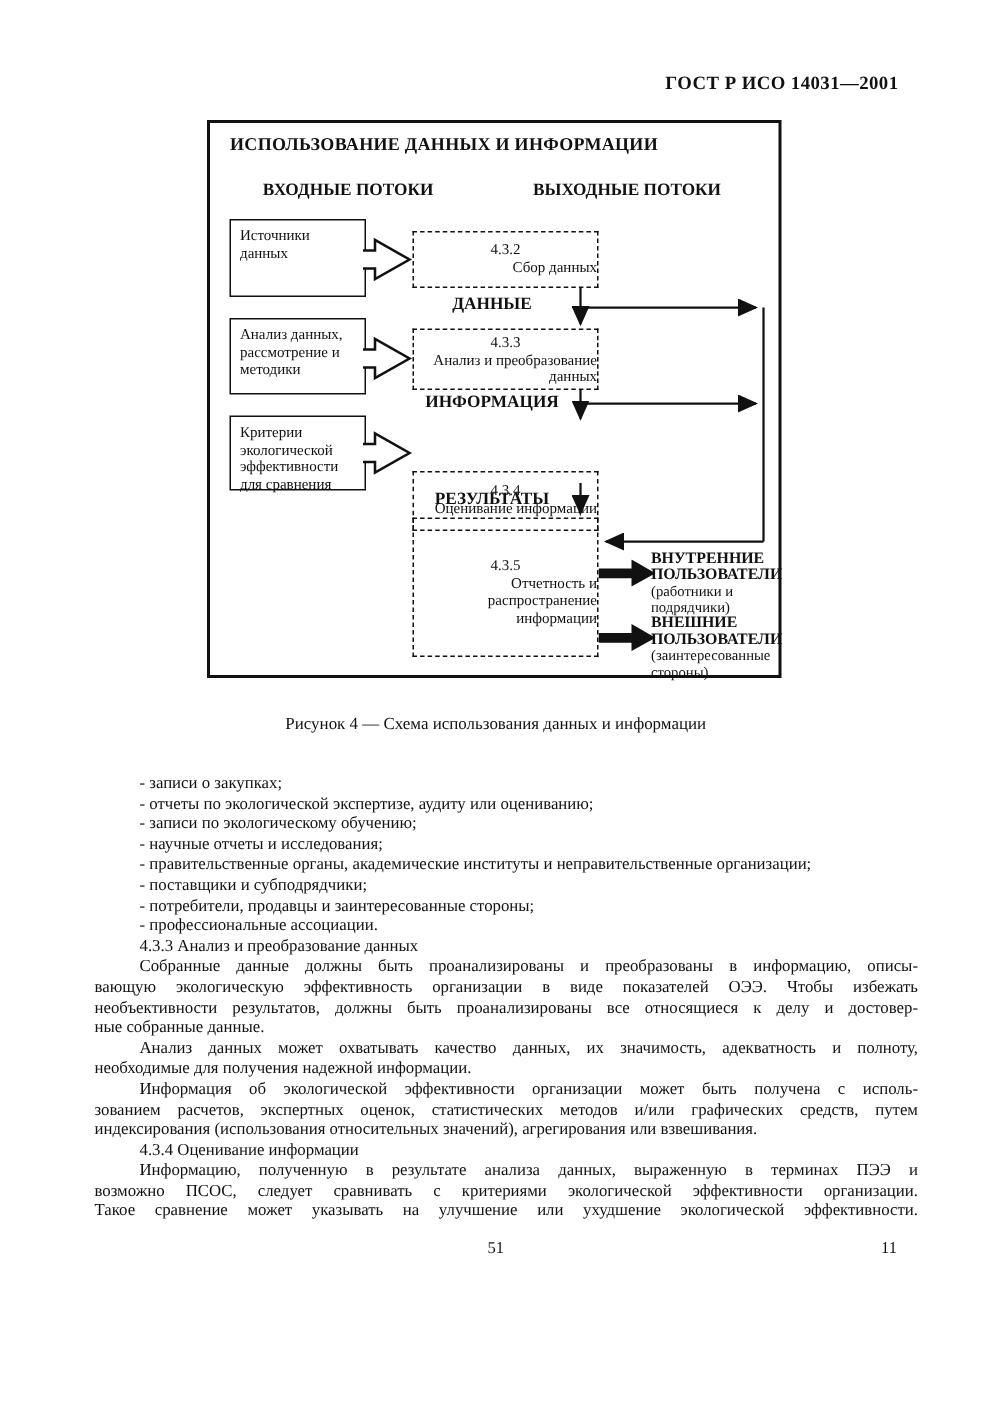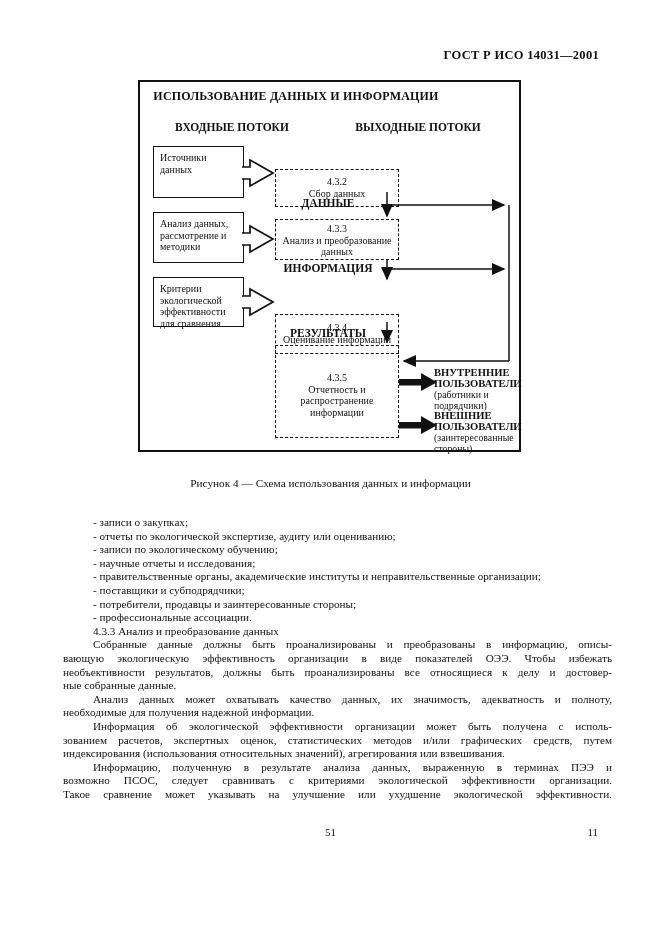--- a/index.html
+++ b/index.html
@@ -33,21 +33,21 @@
     border:1.5px solid #111;box-sizing:border-box;
     font-size:10px;line-height:11.6px;
     padding:5px 5px 16px 6px;white-space:pre-line;
   }
   .blk-arrow{position:absolute;left:102px;width:33px;height:30px;}
   .p-box{
     position:absolute;left:135px;width:124px;
     border:1.6px dashed #111;box-sizing:border-box;
     text-align:center;font-size:10px;line-height:11.6px;
   }
-  .p-box .plabel{white-space:pre-line;}
+  .p-box .plabel{white-space:pre-line;text-align:right;}
   .stage{
     position:absolute;transform:translateX(-50%);left:188px;
     font-weight:bold;font-size:11.5px;white-space:nowrap;
   }
   .flow-svg{position:absolute;left:0;top:0;width:379px;height:368px;pointer-events:none;}
   .user-block{position:absolute;left:294px;width:94px;}
   .user-title{font-weight:bold;font-size:10.6px;line-height:11.4px;white-space:pre-line;}
   .user-note{font-size:9.8px;line-height:10.8px;white-space:pre-line;}
   .fig-caption{
     position:absolute;left:0;top:477px;width:661px;
@@ -96,21 +96,21 @@
     <svg class="blk-arrow" style="top:76px;" viewBox="0 0 33 30">
       <path d="M0 9 H8 V2 L31 15 L8 28 V21 H0" fill="#fff" stroke="#111" stroke-width="1.7"></path>
     </svg>
     <svg class="blk-arrow" style="top:142px;" viewBox="0 0 33 30">
       <path d="M0 9 H8 V2 L31 15 L8 28 V21 H0" fill="#fff" stroke="#111" stroke-width="1.7"></path>
     </svg>
     <svg class="blk-arrow" style="top:205px;" viewBox="0 0 33 30">
       <path d="M0 9 H8 V2 L31 15 L8 28 V21 H0" fill="#fff" stroke="#111" stroke-width="1.7"></path>
     </svg>
 
-    <div class="p-box" style="top:87px;height:38px;padding-top:6px;">
+    <div class="p-box" style="top:72px;height:38px;padding-top:6px;">
       <div class="pref">4.3.2</div>
       <div class="plabel">Сбор данных</div>
     </div>
     <div class="p-box" style="top:137px;height:41px;padding-top:3px;">
       <div class="pref">4.3.3</div>
       <div class="plabel">Анализ и преобразование
 данных</div>
     </div>
     <div class="p-box" style="top:200px;height:40px;padding-top:7px;margin-top:32px;">
       <div class="pref">4.3.4</div>
@@ -181,20 +181,21 @@
       <div class="ln h">4.3.3  Анализ и преобразование данных</div>
       <div class="ln ij">Собранные данные должны быть проанализированы и преобразованы в информацию, описы-</div>
       <div class="ln j">вающую экологическую эффективность организации в виде показателей ОЭЭ. Чтобы избежать</div>
       <div class="ln j">необъективности результатов, должны быть проанализированы все относящиеся к делу и достовер-</div>
       <div class="ln f">ные собранные данные.</div>
       <div class="ln ij">Анализ данных может охватывать качество данных, их значимость, адекватность и полноту,</div>
       <div class="ln f">необходимые для получения надежной информации.</div>
       <div class="ln ij">Информация об экологической эффективности организации может быть получена с исполь-</div>
       <div class="ln j">зованием расчетов, экспертных оценок, статистических методов и/или графических средств, путем</div>
       <div class="ln f">индексирования (использования относительных значений), агрегирования или взвешивания.</div>
+      <div class="ln h">4.3.4  Оценивание информации</div>
       <div class="ln ij">Информацию, полученную в результате анализа данных, выраженную в терминах ПЭЭ и</div>
       <div class="ln j">возможно ПСОС, следует сравнивать с критериями экологической эффективности организации.</div>
       <div class="ln j">Такое сравнение может указывать на улучшение или ухудшение экологической эффективности.</div>
     </div>
 
   <div class="footer-center">51</div>
   <div class="footer-right">11</div>
 
 </div>
 

